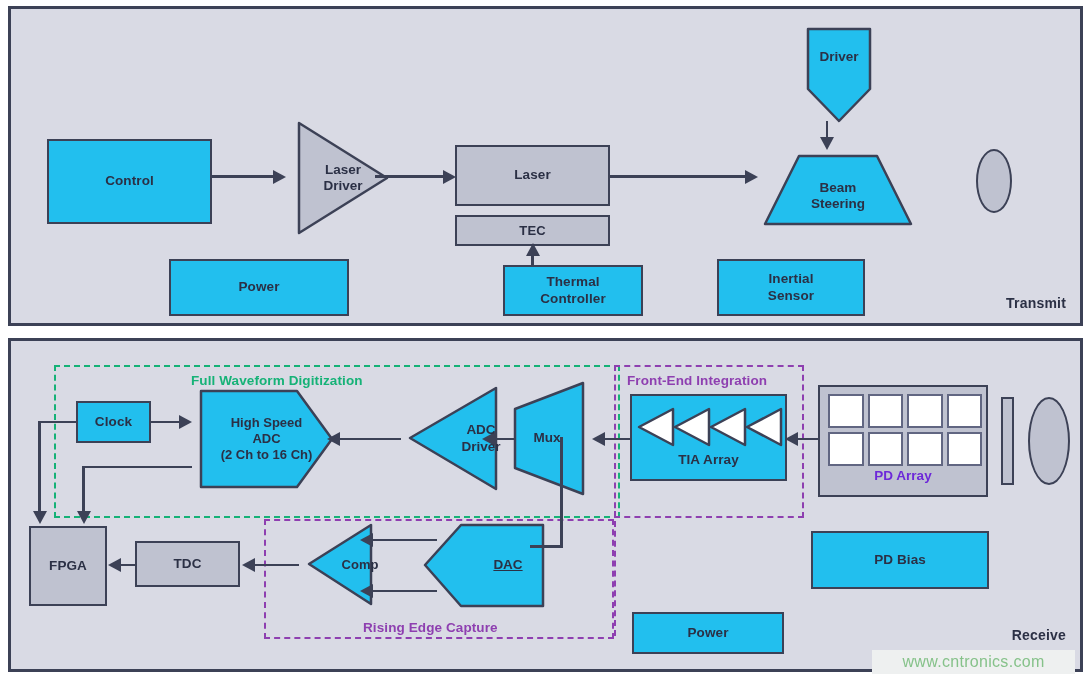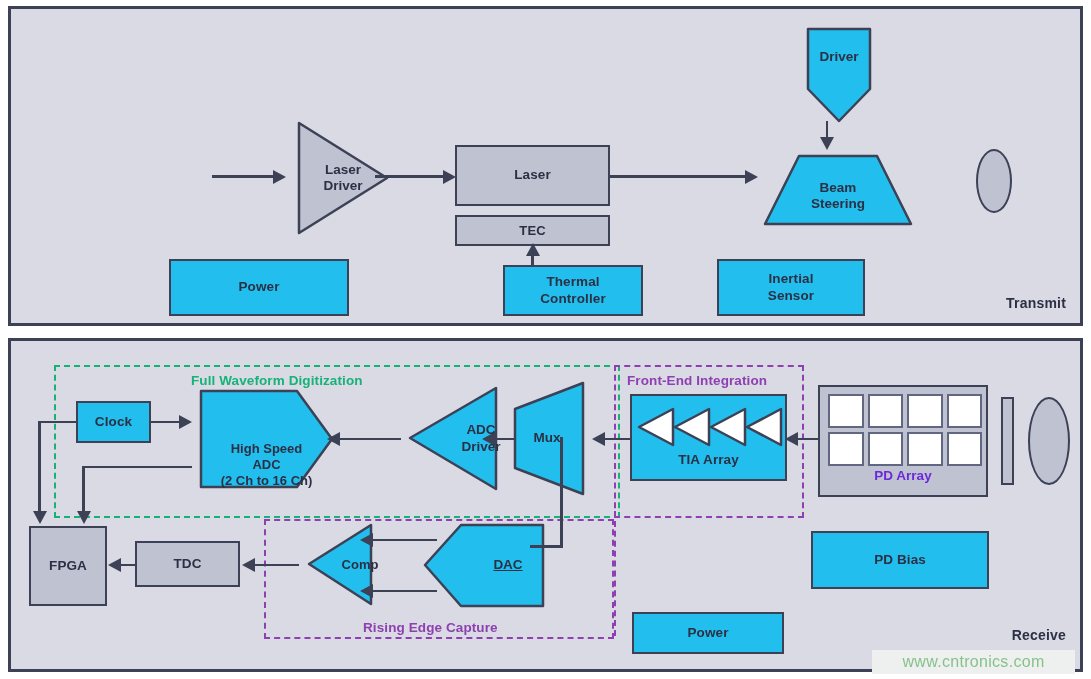--- a/index.html
+++ b/index.html
@@ -96,20 +96,23 @@
     font-family:"Liberation Sans","DejaVu Sans",sans-serif;
   }
 </style>
 </head>
 <body>
 
 <div id="root">
 
   <div class="panel" id="panel-transmit">
 
+    <div class="node box cyan" style="left:36px;top:130px;width:165px;height:85px;">
+      <span class="lbl">Control</span>
+    </div>
 
     <div class="wire wire-h" style="left:201px;top:166px;width:70px;"></div>
     <div class="arrow arrow-r" style="left:262px;top:160.5px;"></div>
 
     <div class="shape" style="left:274px;top:112px;width:92px;height:114px;">
       <svg width="92" height="114" viewBox="0 0 92 114">
         <polygon points="2,2 90,57 2,112" fill="#bfc2d0" stroke="#3c4156" stroke-width="2.5" stroke-linejoin="round"></polygon>
       </svg>
       <div class="lbl" style="padding-right:28px;">
         <span>
@@ -206,21 +209,21 @@
     <div class="arrow arrow-d" style="left:21.5px;top:170px;"></div>
 
     <div class="wire wire-h" style="left:71px;top:124.5px;width:110px;"></div>
     <div class="wire wire-v" style="left:71px;top:124.5px;height:49px;"></div>
     <div class="arrow arrow-d" style="left:65.5px;top:170px;"></div>
 
     <div class="shape" style="left:176px;top:48px;width:135px;height:100px;">
       <svg width="135" height="100" viewBox="0 0 135 100">
         <polygon points="2,2 98,2 133,50 98,98 2,98" fill="#22bfee" stroke="#3c4156" stroke-width="2.5" stroke-linejoin="round"></polygon>
       </svg>
-      <div class="lbl" style="padding-right:20px;font-size:13px;align-items:flex-end;">
+      <div class="lbl" style="padding-right:20px;font-size:13px;">
         <span>
           <span>High Speed</span><br>
           <span>ADC</span><br>
           <span>(2 Ch to 16 Ch)</span>
         </span>
       </div>
     </div>
 
     <div class="wire wire-h" style="left:318px;top:96.5px;width:72px;"></div>
     <div class="arrow arrow-l" style="left:316px;top:91px;"></div>

